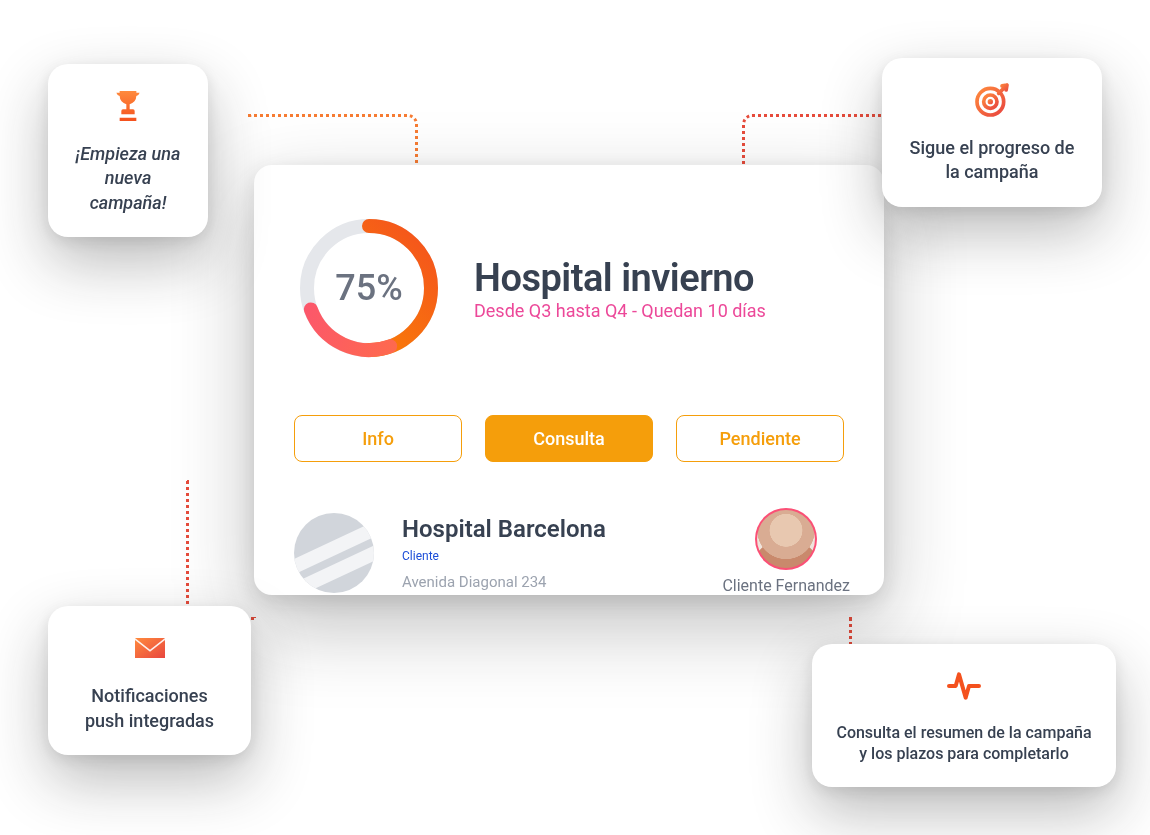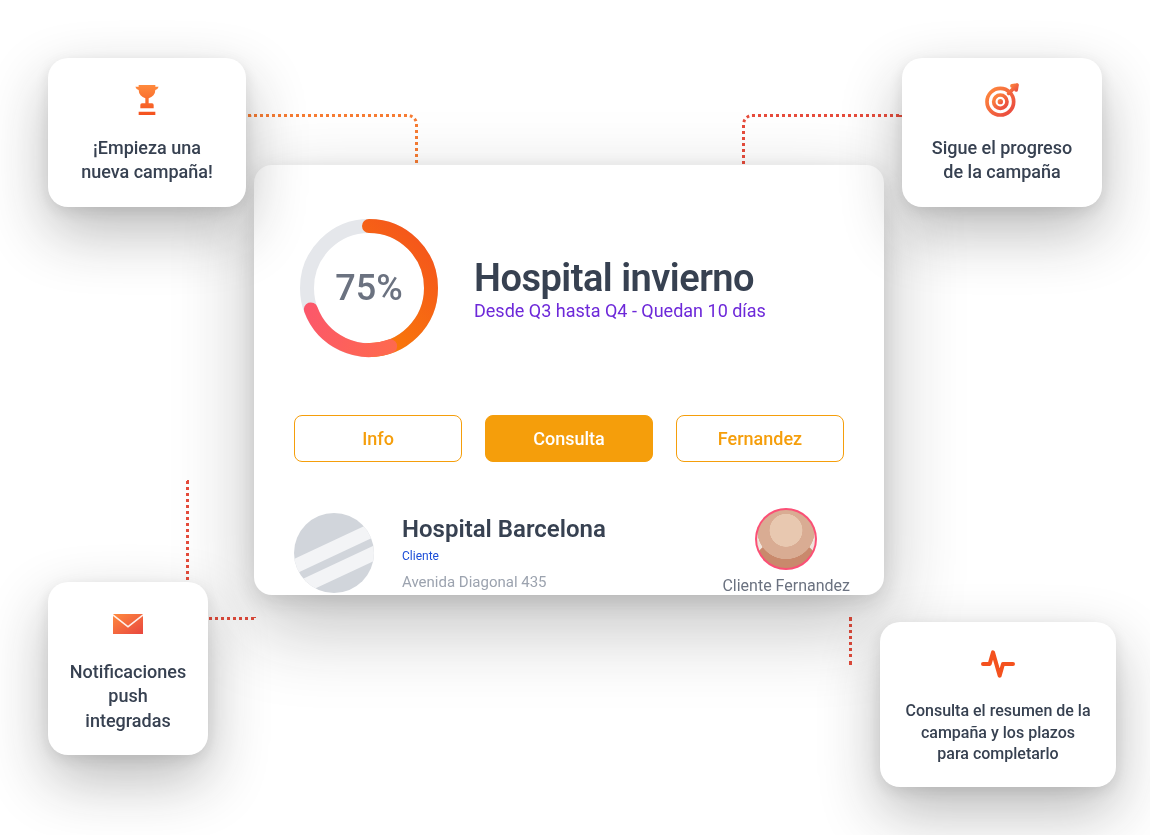--- a/index.html
+++ b/index.html
@@ -22,21 +22,21 @@
   .header-row { display: flex; align-items: center; gap: 30px; }
   .ring-wrap { position: relative; width: 150px; height: 150px; flex: 0 0 150px; }
   .ring-wrap svg { transform: rotate(-90deg); }
   .ring-center {
     position:absolute; inset:0;
     display:flex; align-items:center; justify-content:center;
     font-size: 36px; font-weight: 500; color:#6B7280;
   }
   .title-block { flex:1; }
   .campaign-title { font-size: 38px; font-weight: 600; color:#374151; letter-spacing:-.5px; }
-  .campaign-sub  { font-size: 18px; color:#6d28d9; }
+  .campaign-sub  { font-size: 18px; color:#ec4899; }
 
   .tabs { display:flex; gap:23px; margin-top:52px; }
   .tab {
     flex:1; text-align:center; padding:12px 0;
     border:1px solid #F59E0B; border-radius:8px;
     color:#F59E0B; font-size:18px; font-weight:500; background:#fff;
     cursor:pointer;
   }
   .tab.active { background:#F59E0B; color:#fff; }
 
@@ -71,24 +71,24 @@
     position:absolute; background:#fff; border-radius:20px;
     box-shadow: 0 25px 60px rgba(30,30,30,.30), 0 4px 14px rgba(30,30,30,.10);
     padding:22px 24px; text-align:center;
     display:flex; flex-direction:column; align-items:center; gap:12px;
     color:#374151; font-weight:500;
   }
   .callout .icon svg { width:40px; height:40px; }
   .callout .txt { font-size:18px; line-height:1.35; }
   .callout.sm .txt { font-size:16px; }
 
-  .co-tl { left:48px;  top:58px;  width:198px; }
-  .co-tr { right:48px; top:58px;  width:200px; }
-  .co-bl { left:48px;  bottom:80px; width:160px; }
-  .co-br { right:34px; bottom:48px; width:236px; }
+  .co-tl { left:48px;  top:64px;  width:160px;font-style:italic; }
+  .co-tr { right:48px; top:58px;  width:220px; }
+  .co-bl { left:48px;  bottom:80px; width:203px; }
+  .co-br { right:34px; bottom:48px; width:304px; }
 
   
   .dots { position:absolute; pointer-events:none; }
   .dots.d-tl { left:248px; top:114px; width:170px; height:60px;
                border-top:3px dotted #F77C33; border-right:3px dotted #F77C33;
                border-top-right-radius:10px; }
   .dots.d-tr { right:248px; top:114px; width:160px; height:90px;
                border-top:3px dotted #E74C3C; border-left:3px dotted #E74C3C;
                border-top-left-radius:10px; }
   .dots.d-bl { left:186px; top:480px; width:70px; height:140px;
@@ -129,29 +129,29 @@
       </div>
       <div class="title-block">
         <div class="campaign-title">Hospital invierno</div>
         <div class="campaign-sub">Desde Q3 hasta Q4 - Quedan 10 días</div>
       </div>
     </div>
 
     <div class="tabs">
       <div class="tab">Info</div>
       <div class="tab active">Consulta</div>
-      <div class="tab">Fernandez</div>
+      <div class="tab">Pendiente</div>
     </div>
 
     <div class="clientrow">
       <div class="clientlogo"></div>
       <div class="clientinfo">
         <div class="clientname">Hospital Barcelona</div>
         <div class="clientrole">Cliente</div>
-        <div class="clientaddr">Avenida Diagonal 435</div>
+        <div class="clientaddr">Avenida Diagonal 234</div>
       </div>
       <div class="assignee">
         <div class="avatar"></div>
         <div class="assignee-name">Cliente Fernandez</div>
       </div>
     </div>
   </div>
 
   <div class="callout co-tl">
     <span class="icon">

